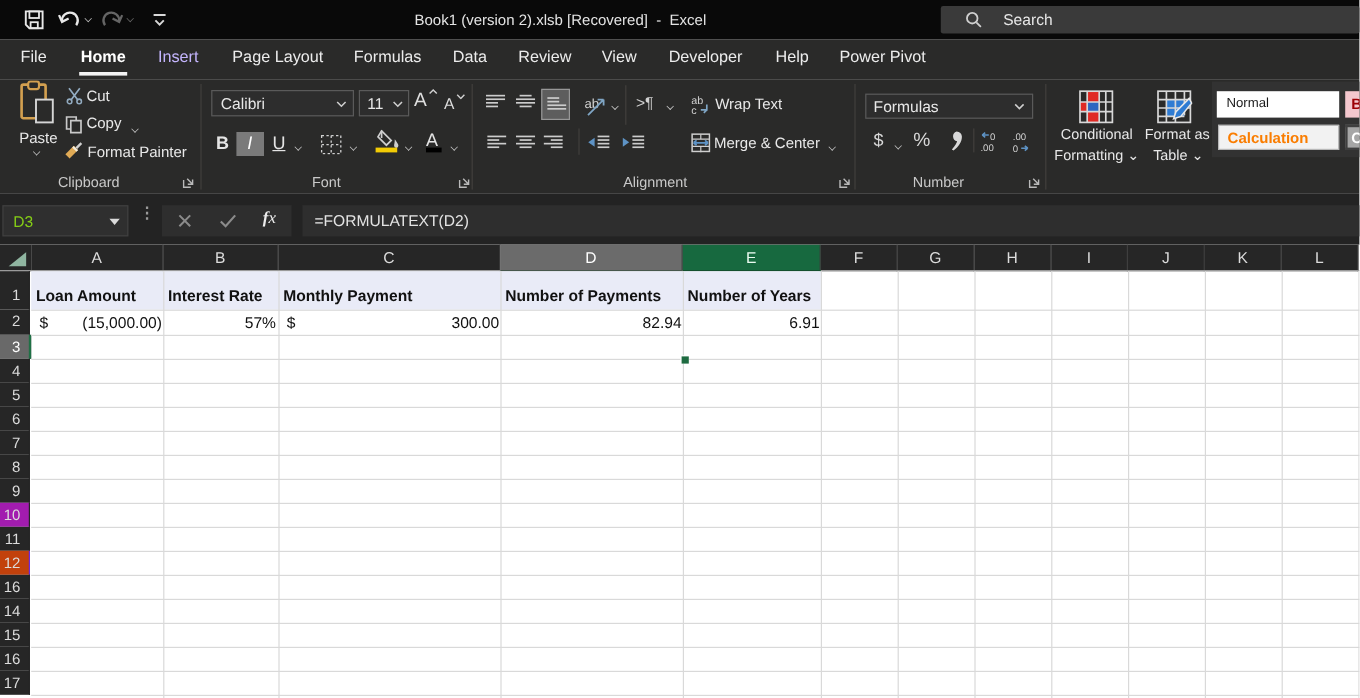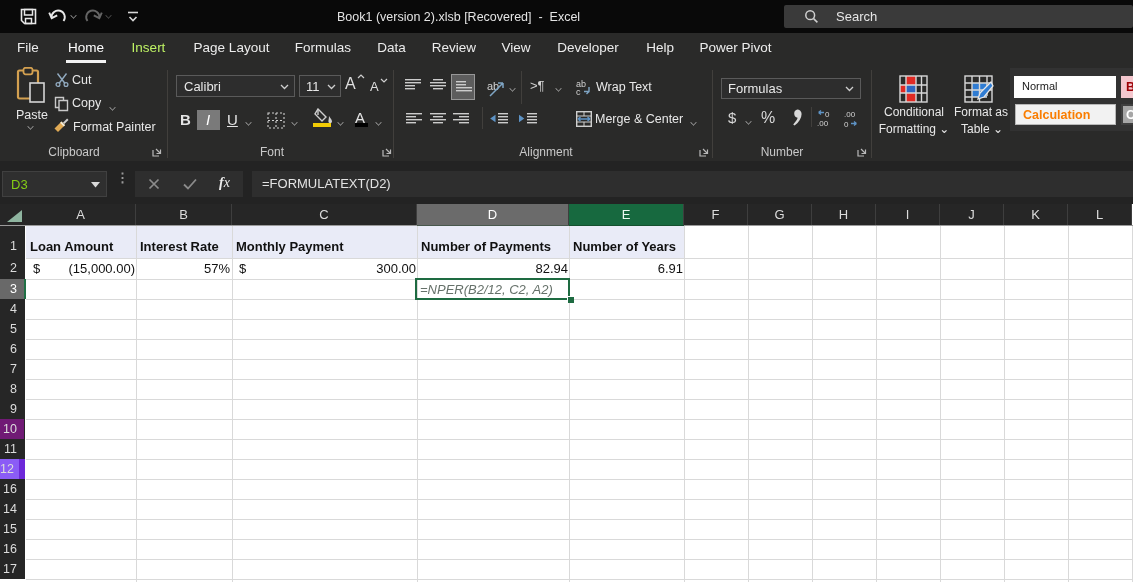--- a/index.html
+++ b/index.html
@@ -29,34 +29,34 @@
  <div class="cap" style="left:70px;top:12px"></div>
  <svg class="ab" style="left:84px;top:7px" width="19" height="18" viewBox="0 0 19 18">
   <path d="M3.5 14 A6.6 6.6 0 1 1 15.4 10.5" fill="none" stroke="#656565" stroke-width="1.9"></path>
   <path d="M17.8 5.6 L15.3 11.2 L9.8 8.4" fill="none" stroke="#656565" stroke-width="1.9"></path>
  </svg>
  <div class="cap" style="left:105px;top:12px;border-color:#6a6a6a"></div>
  <svg class="ab" style="left:126px;top:11px" width="14" height="12" viewBox="0 0 14 12">
   <path d="M2 1.5 H12" stroke="#d8d8d8" stroke-width="1.6"></path>
   <path d="M3.5 6 L7 9.5 L10.5 6" fill="none" stroke="#d8d8d8" stroke-width="1.6"></path>
  </svg>
- <div class="tx" style="left:337px;top:10px;width:260px;text-align:left;font-size:12.5px;color:#e4e4e4">Book1 (version 2).xlsb [Recovered]&nbsp; -&nbsp; Excel</div>
+ <div class="tx" style="left:337px;top:10px;width:260px;text-align:center;font-size:12.5px;color:#e4e4e4">Book1 (version 2).xlsb [Recovered]&nbsp; -&nbsp; Excel</div>
  <div class="ab" style="left:784px;top:5px;width:349px;height:23px;background:#3a3a3a;border-radius:2px">
   <svg class="ab" style="left:20px;top:4px" width="15" height="15" viewBox="0 0 15 15">
    <circle cx="6.2" cy="6.2" r="4.4" fill="none" stroke="#d0d0d0" stroke-width="1.5"></circle>
    <path d="M9.6 9.6 L13.4 13.4" stroke="#d0d0d0" stroke-width="1.5"></path>
   </svg>
   <div class="tx" style="left:52px;top:4px;font-size:13px;color:#e6e6e6">Search</div>
  </div>
 </div>
 <div class="ab" style="left:0;top:33px;width:1133px;height:33px;background:#2a2a29">
 <div class="tx" style="left:15px;top:7px;width:26px;text-align:center;font-size:13.5px;color:#ececec">File</div>
-<div class="tx" style="left:64px;top:7px;width:44px;text-align:center;font-size:13.5px;font-weight:normal;color:#fff">Home</div>
+<div class="tx" style="left:64px;top:7px;width:44px;text-align:center;font-size:13.5px;font-weight:bold;color:#fff">Home</div>
 <div class="ab" style="left:66px;top:27px;width:40px;height:3px;background:#f3f3f3"></div>
-<div class="tx" style="left:131px;top:7px;width:35px;text-align:center;font-size:13.5px;color:#bef264">Insert</div>
+<div class="tx" style="left:131px;top:7px;width:35px;text-align:center;font-size:13.5px;color:#c4b5fd">Insert</div>
 <div class="tx" style="left:193px;top:7px;width:77px;text-align:center;font-size:13.5px;color:#ececec">Page Layout</div>
 <div class="tx" style="left:293px;top:7px;width:60px;text-align:center;font-size:13.5px;color:#ececec">Formulas</div>
 <div class="tx" style="left:375px;top:7px;width:33px;text-align:center;font-size:13.5px;color:#ececec">Data</div>
 <div class="tx" style="left:431px;top:7px;width:46px;text-align:center;font-size:13.5px;color:#ececec">Review</div>
 <div class="tx" style="left:500px;top:7px;width:32px;text-align:center;font-size:13.5px;color:#ececec">View</div>
 <div class="tx" style="left:555px;top:7px;width:66px;text-align:center;font-size:13.5px;color:#ececec">Developer</div>
 <div class="tx" style="left:642px;top:7px;width:32px;text-align:right;font-size:13.5px;color:#ececec">Help</div>
 <div class="tx" style="left:699px;top:7px;width:73px;text-align:center;font-size:13.5px;color:#ececec">Power Pivot</div>
 </div>
 <div class="ab" style="left:0;top:66px;width:1133px;height:95px;background:#2a2a29;font-size:12.5px;color:#e8e8e8">
@@ -336,23 +336,23 @@
 <div class="ab" style="left:569px;top:21px;width:115px;height:1px;background:#14502e"></div>
 <div class="rowh" style="top:22px;height:32px;line-height:41px;background:#262626;border-right:1px solid #262626">1</div>
 <div class="rowh" style="top:54px;height:21px;line-height:21px;background:#262626;border-right:1px solid #262626">2</div>
 <div class="rowh" style="top:75px;height:20px;line-height:20px;background:#696969;color:#fff;width:26px;border-right:2px solid #1f7045">3</div>
 <div class="rowh" style="top:95px;height:20px;line-height:20px;background:#262626;border-right:1px solid #262626">4</div>
 <div class="rowh" style="top:115px;height:20px;line-height:20px;background:#262626;border-right:1px solid #262626">5</div>
 <div class="rowh" style="top:135px;height:20px;line-height:20px;background:#262626;border-right:1px solid #262626">6</div>
 <div class="rowh" style="top:155px;height:20px;line-height:20px;background:#262626;border-right:1px solid #262626">7</div>
 <div class="rowh" style="top:175px;height:20px;line-height:20px;background:#262626;border-right:1px solid #262626">8</div>
 <div class="rowh" style="top:195px;height:20px;line-height:20px;background:#262626;border-right:1px solid #262626">9</div>
-<div class="rowh" style="top:215px;height:20px;line-height:20px;background:#701a75;border-right:1px solid #262626">10</div>
+<div class="rowh" style="top:215px;height:20px;line-height:20px;background:#a21caf;border-right:1px solid #262626">10</div>
 <div class="rowh" style="top:235px;height:20px;line-height:20px;background:#262626;border-right:1px solid #262626">11</div>
-<div class="rowh" style="top:255px;height:20px;line-height:20px;background:#8b5cf6;border-right:6px solid #6d28d9">12</div>
+<div class="rowh" style="top:255px;height:20px;line-height:20px;background:#c2410c;border-right:1px solid #6d28d9">12</div>
 <div class="rowh" style="top:275px;height:20px;line-height:20px;background:#262626;border-right:1px solid #262626">16</div>
 <div class="rowh" style="top:295px;height:20px;line-height:20px;background:#262626;border-right:1px solid #262626">14</div>
 <div class="rowh" style="top:315px;height:20px;line-height:20px;background:#262626;border-right:1px solid #262626">15</div>
 <div class="rowh" style="top:335px;height:20px;line-height:20px;background:#262626;border-right:1px solid #262626">16</div>
 <div class="rowh" style="top:355px;height:20px;line-height:20px;background:#262626;border-right:1px solid #262626">17</div>
 <div class="ab" style="left:26px;top:22px;width:658px;height:32px;background:#e9ebf7"></div>
 <div class="hl" style="left:26px;top:54px;width:1107px"></div>
 <div class="hl" style="left:26px;top:75px;width:1107px"></div>
 <div class="hl" style="left:26px;top:95px;width:1107px"></div>
 <div class="hl" style="left:26px;top:115px;width:1107px"></div>
@@ -387,18 +387,15 @@
 <div class="cell" style="left:421px;top:35px;font-weight:bold;font-size:13px">Number of Payments</div>
 <div class="cell" style="left:573px;top:35px;font-weight:bold;font-size:13px">Number of Years</div>
 <div class="cell" style="left:33px;top:57px">$</div>
 <div class="cell" style="left:26px;top:57px;width:109px;text-align:right">(15,000.00)</div>
 <div class="cell" style="left:136px;top:57px;width:94px;text-align:right">57%</div>
 <div class="cell" style="left:239px;top:57px">$</div>
 <div class="cell" style="left:232px;top:57px;width:184px;text-align:right">300.00</div>
 <div class="cell" style="left:417px;top:57px;width:151px;text-align:right">82.94</div>
 <div class="cell" style="left:569px;top:57px;width:114px;text-align:right">6.91</div>
 
-<div class="ab" style="left:415px;top:74px;width:155px;height:22px;border:2px solid #1e6b41;box-sizing:border-box">
- <div class="tx" style="left:3px;top:2px;font-size:13px;font-style:italic;color:#66716a">=NPER(B2/12, C2, A2)</div>
-</div>
 <div class="ab" style="left:567px;top:92px;width:7px;height:7px;background:#fff"></div>
 <div class="ab" style="left:568px;top:93px;width:6px;height:6px;background:#1e6b41"></div>
 </div>
 </div>
 </body></html>

